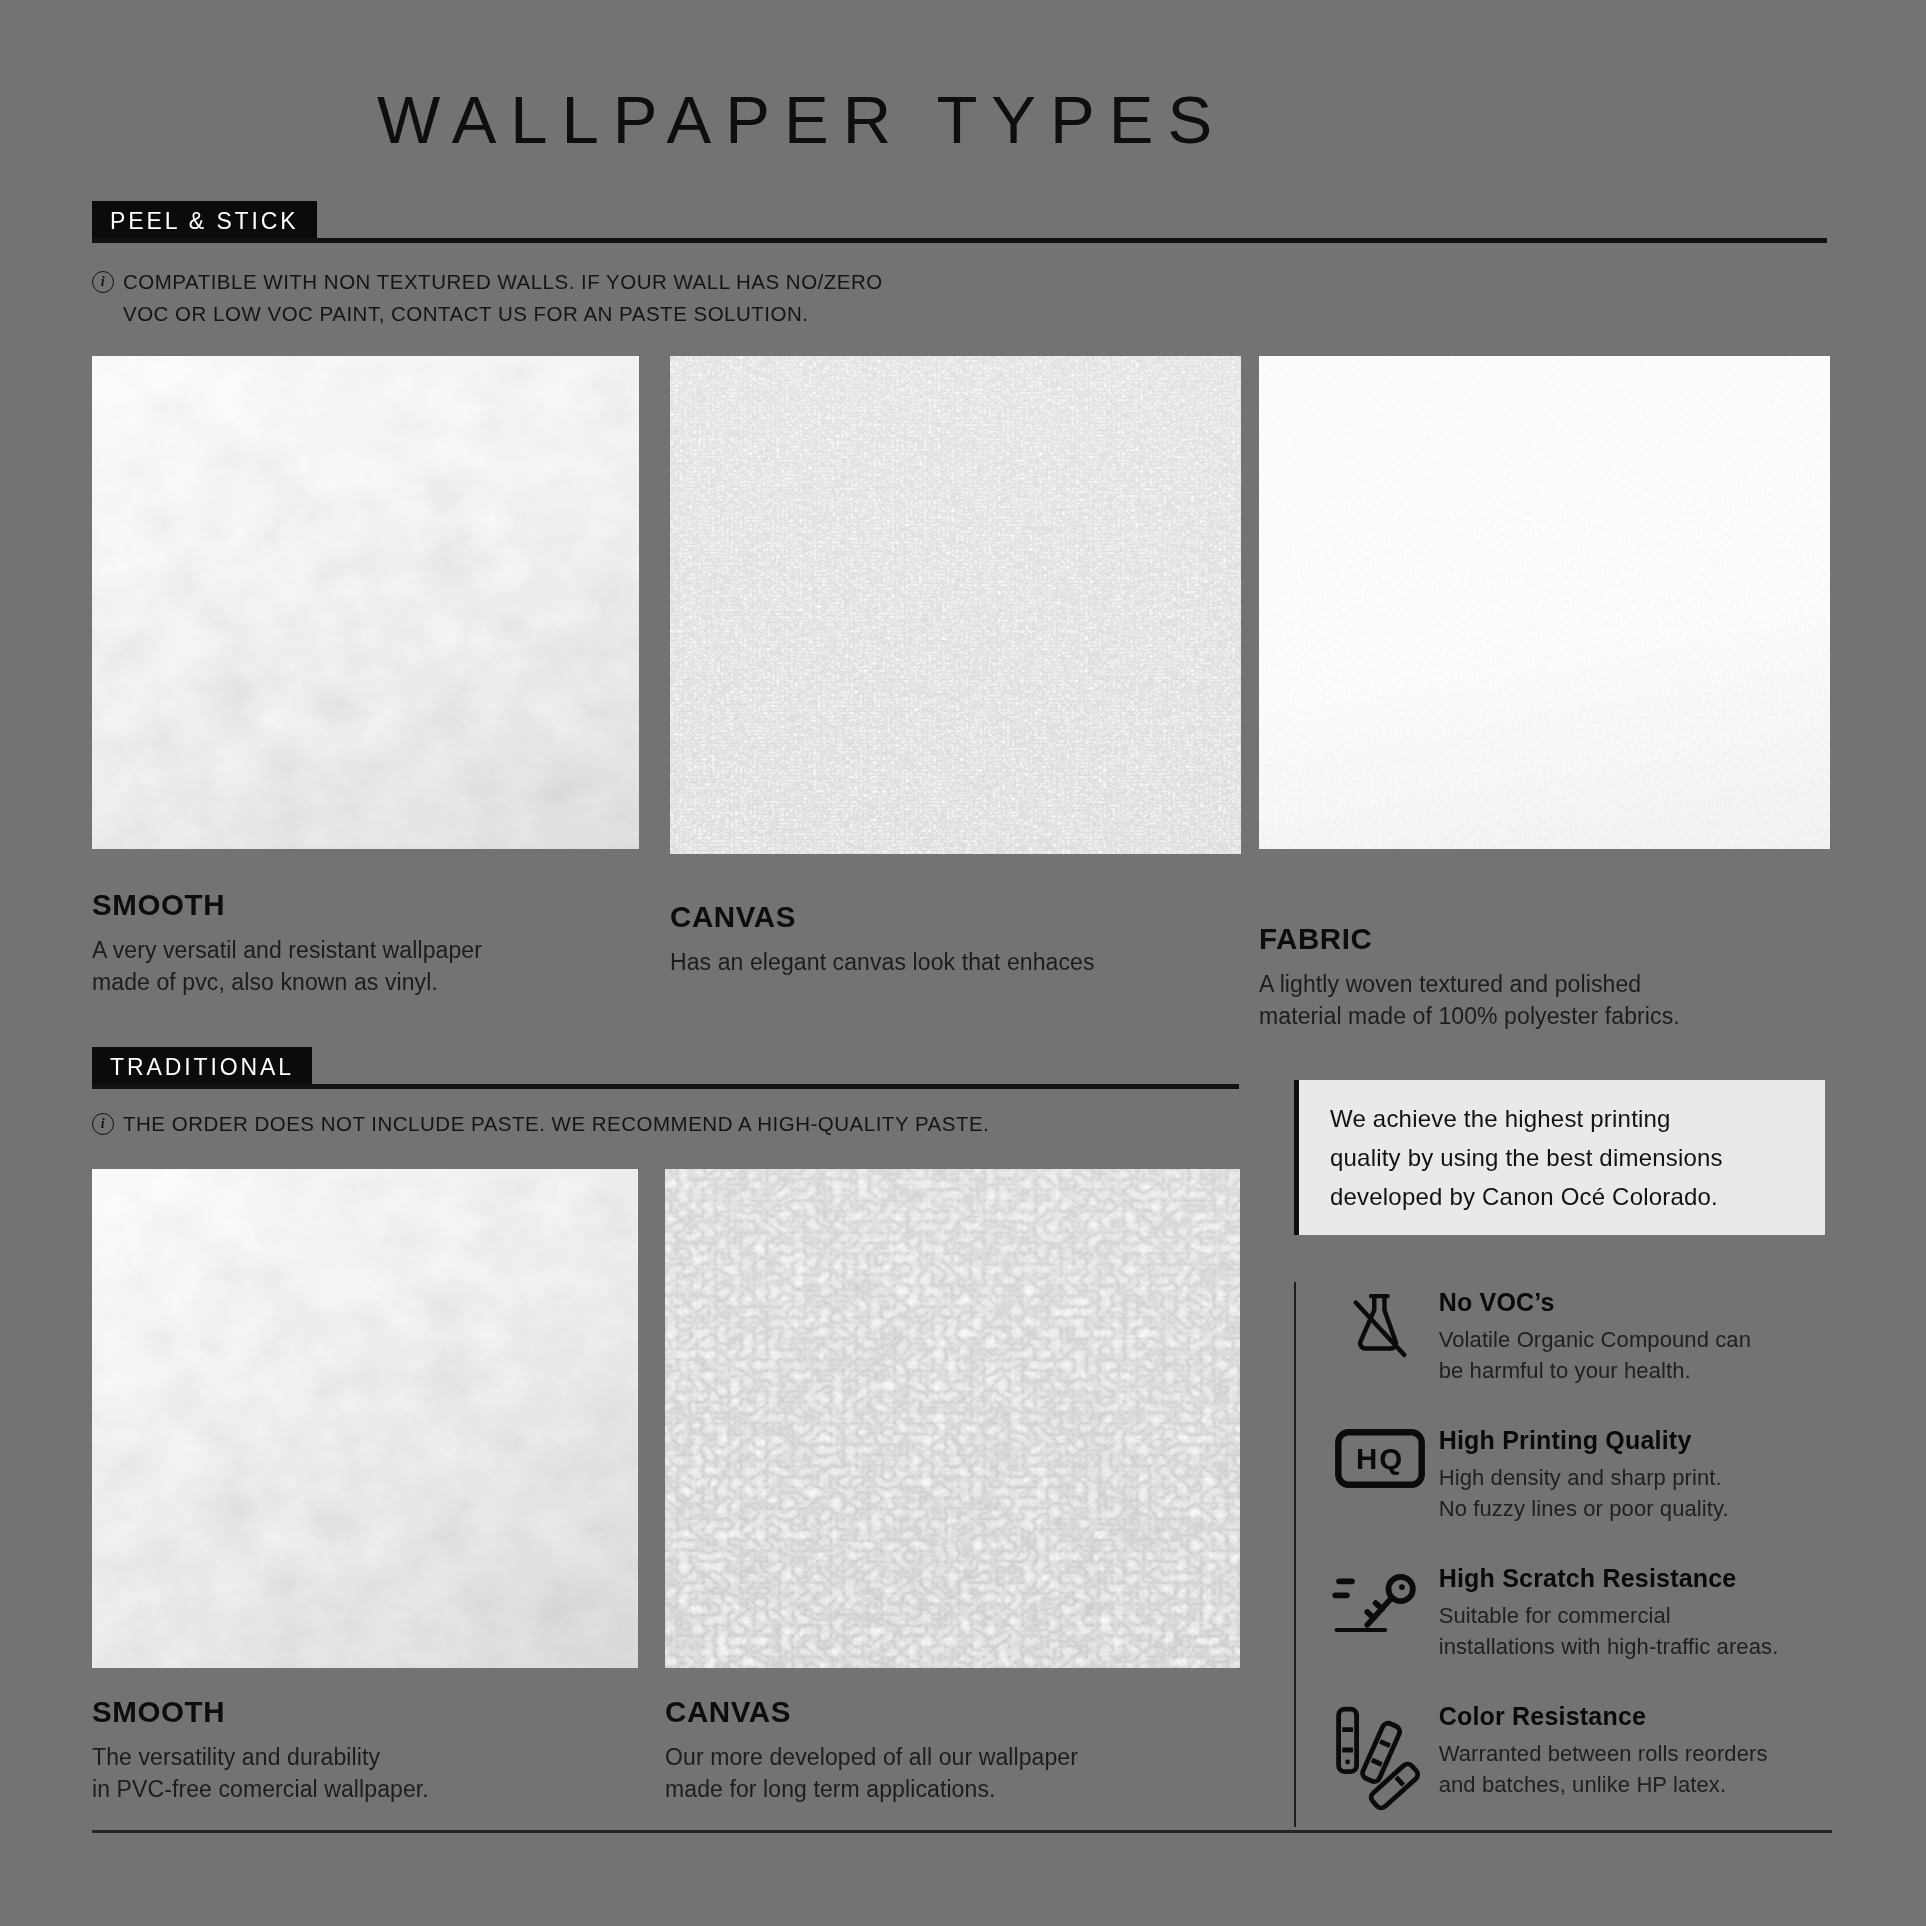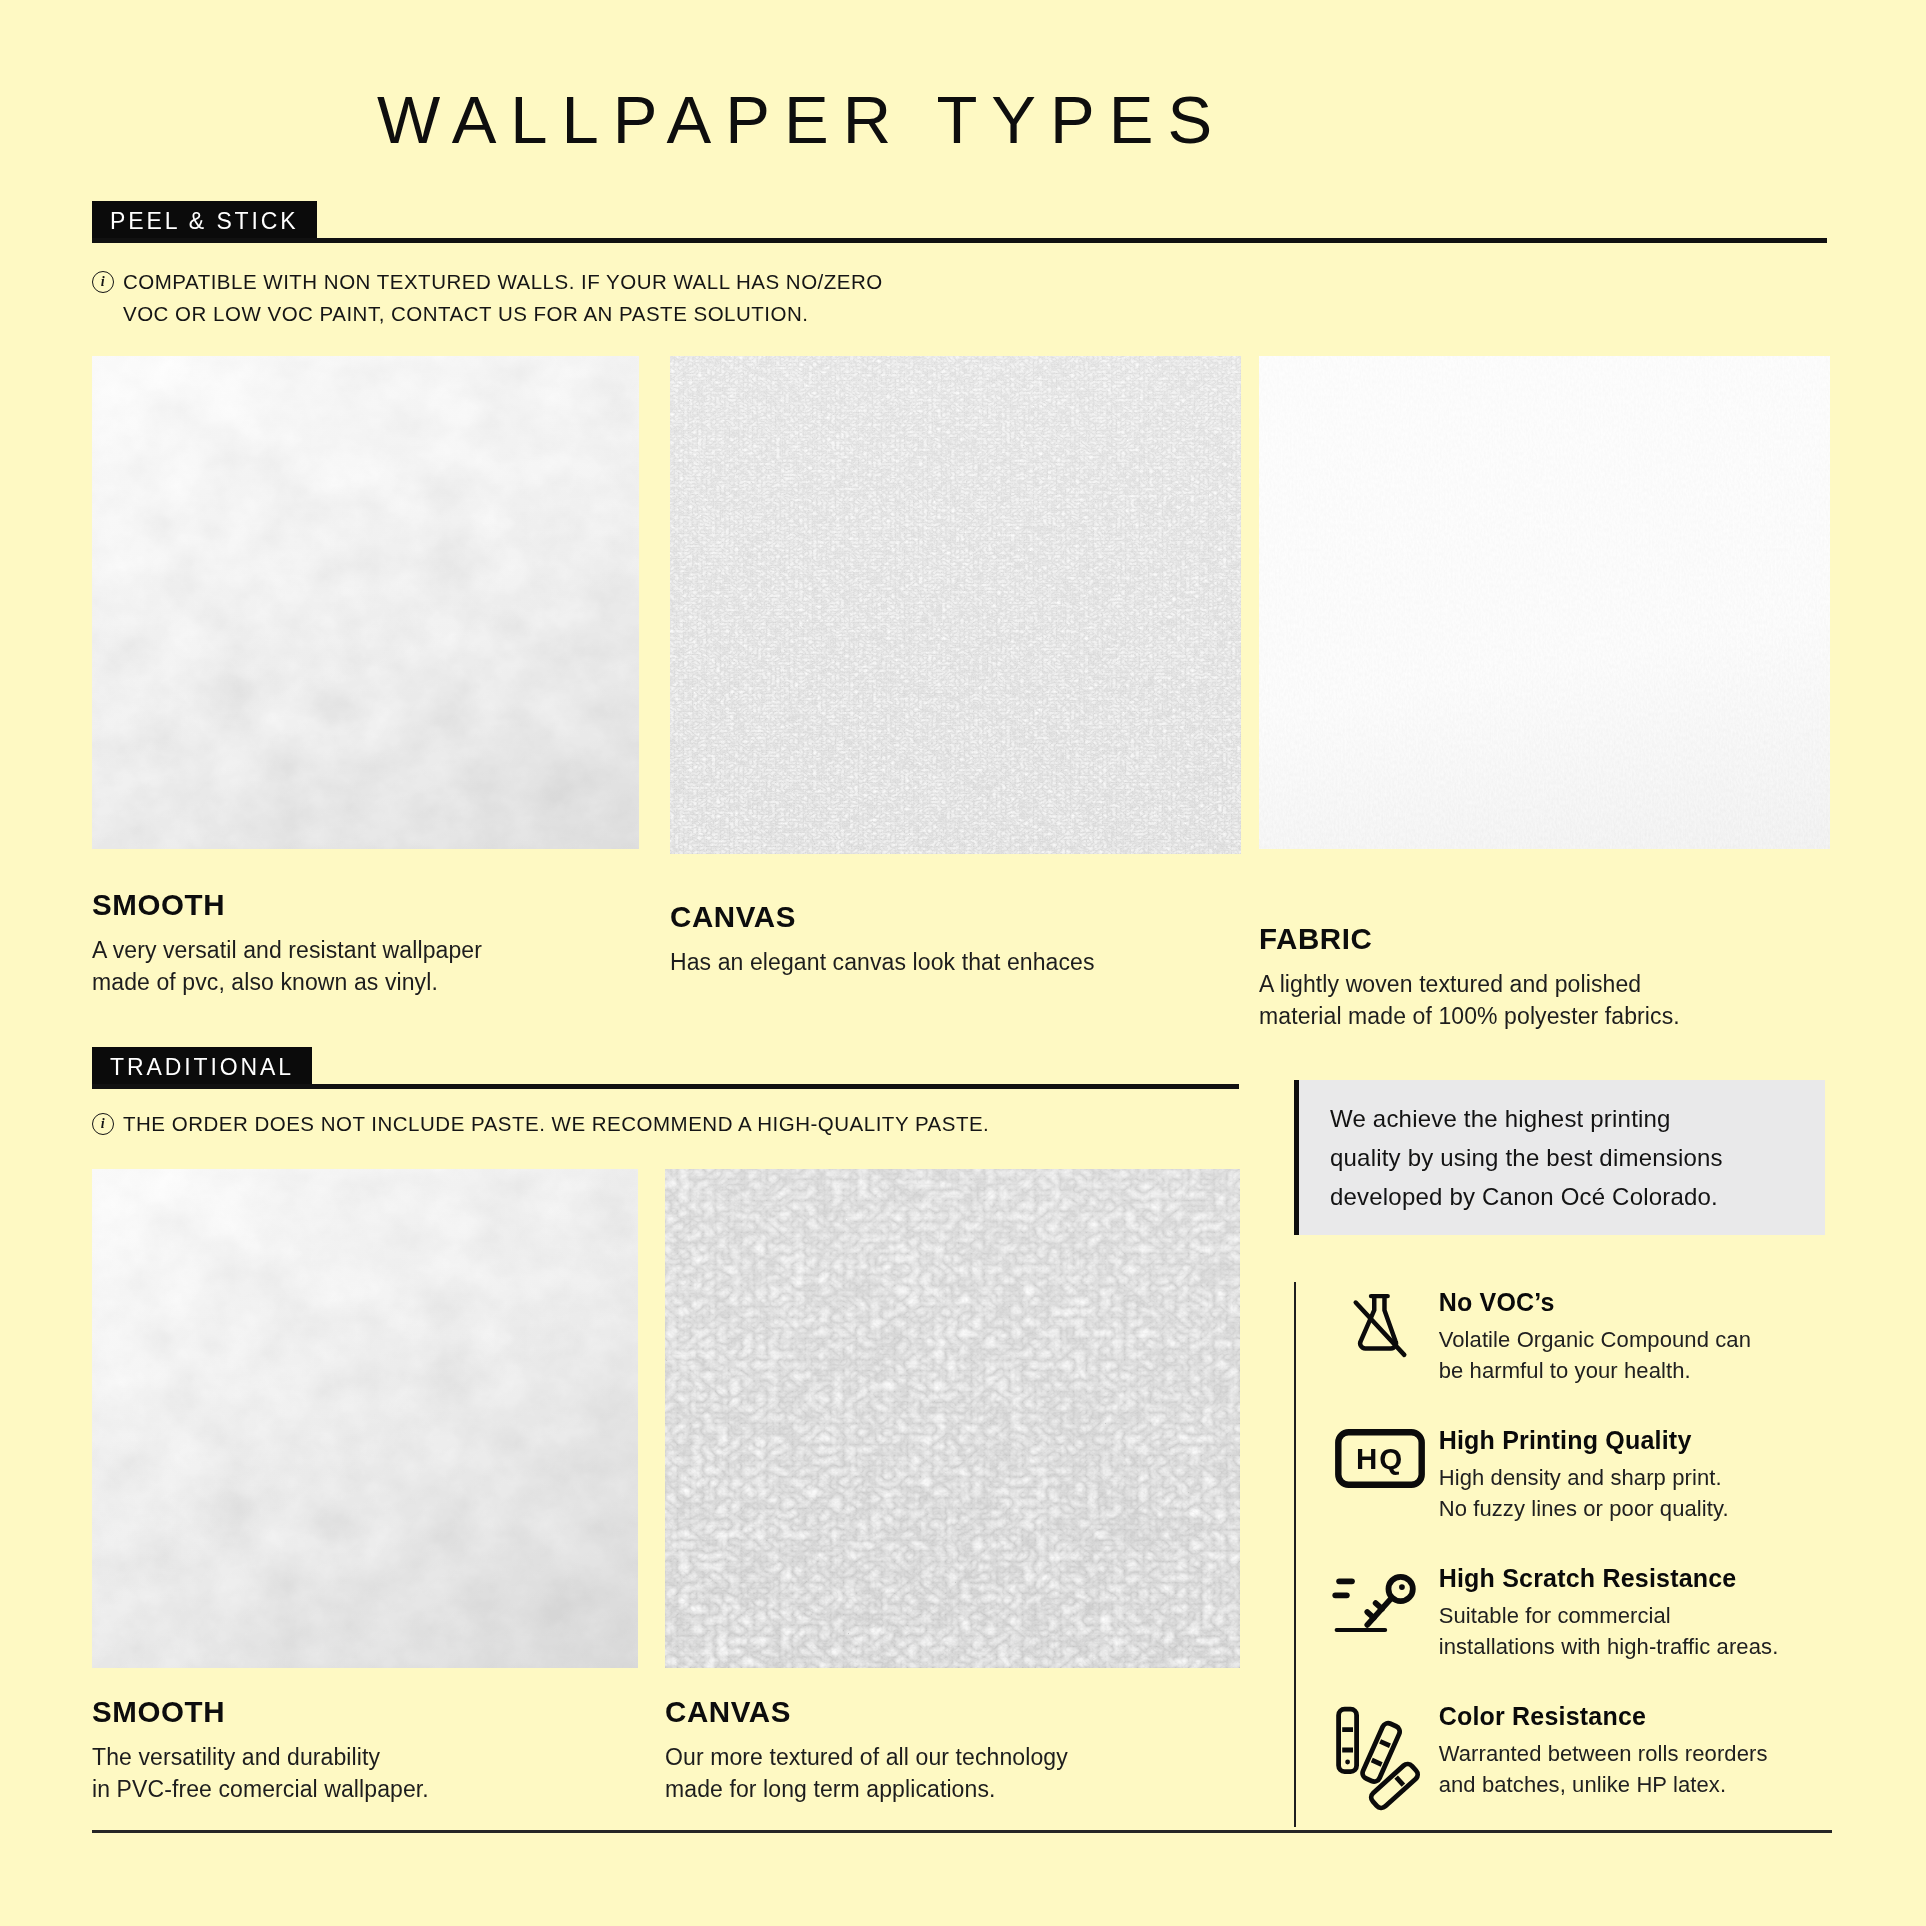--- a/index.html
+++ b/index.html
@@ -1,17 +1,17 @@
 <!DOCTYPE html>
 <html style="font-size:10.3px"><head>
 <meta charset="utf-8">
 <style>
   html,body{margin:0;padding:0;background:#ffffff;}
   .page{
-    position:relative;width:1926px;height:1926px;background:#fef9c3;overflow:hidden;
+    position:relative;width:1926px;height:1926px;background:#737373;overflow:hidden;
     font-family:"Liberation Sans", sans-serif;color:#111;
   }
 
   
   .main-title{
     position:absolute;left:0;top:81px;width:1603px;text-align:center;
     font-size:67px;font-weight:400;letter-spacing:14px;color:#0e0e0e;white-space:nowrap;
   }
 
   
@@ -203,21 +203,21 @@
   <div class="sw-block" style="left:92px;top:1695px;width:565px;">
     <div class="sw-title">SMOOTH</div>
     <div class="sw-desc">
       <div>The versatility and durability</div>
       <div>in PVC-free comercial wallpaper.</div>
     </div>
   </div>
   <div class="sw-block" style="left:665px;top:1695px;width:591px;">
     <div class="sw-title">CANVAS</div>
     <div class="sw-desc">
-      <div>Our more textured of all our technology</div>
+      <div>Our more developed of all our wallpaper</div>
       <div>made for long term applications.</div>
     </div>
   </div>
 
   <div class="note-box">
     <div>We achieve the highest printing</div>
     <div>quality by using the best dimensions</div>
     <div>developed by Canon Océ Colorado.</div>
   </div>
 

